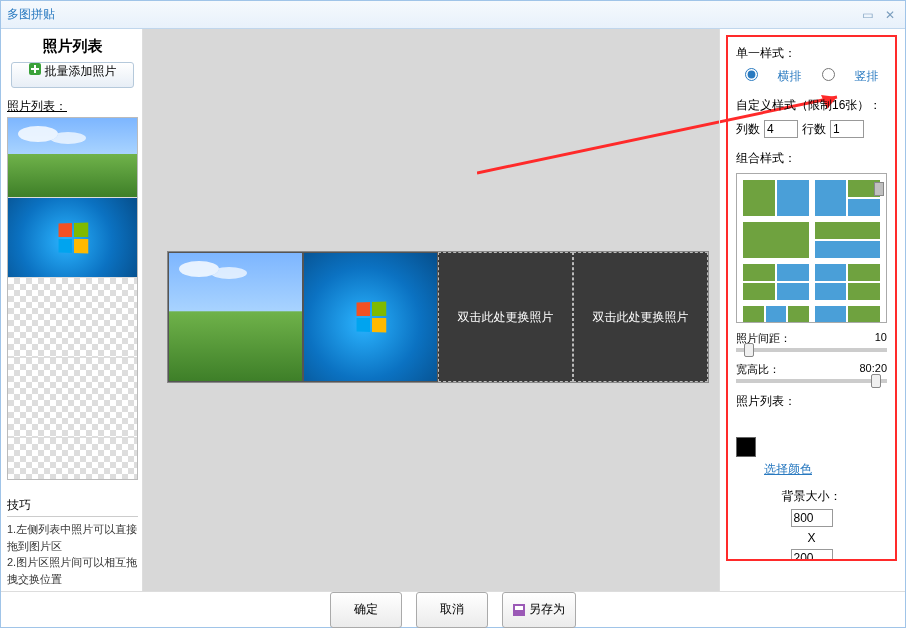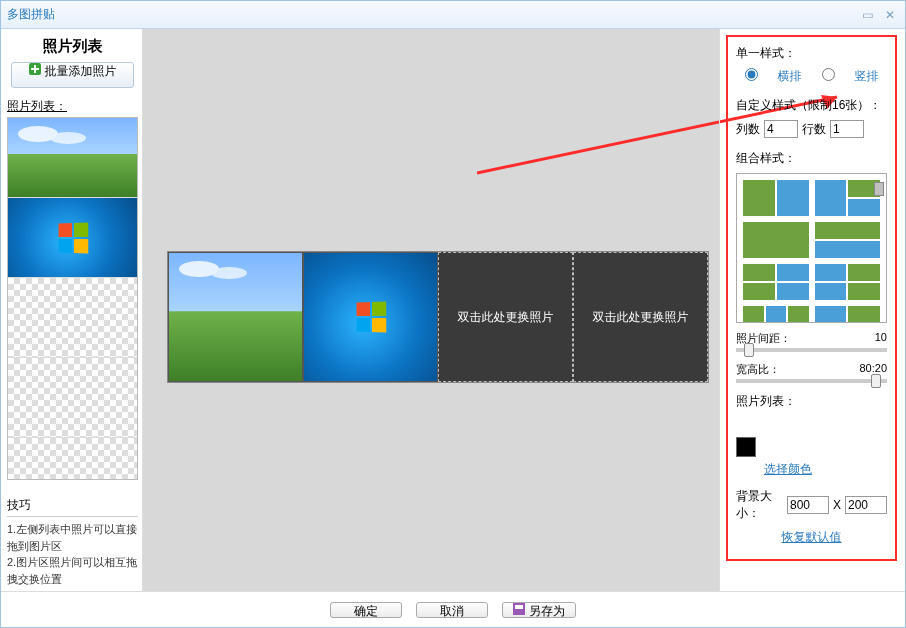--- a/index.html
+++ b/index.html
@@ -59,27 +59,27 @@
 .tpl.grid { display:grid; grid-template-columns:1fr 1fr; grid-template-rows:1fr 1fr; }
 .tpl.tri { display:grid; grid-template-columns:1fr 1fr; grid-template-rows:1fr 1fr; }
 .tpl.tri div:first-child { grid-row:1/3; }
 .sbar { position:absolute; right:2px; top:8px; width:10px; height:14px; background:#c0c0c0; border:1px solid #888; }
 .slider-row { font-size:11px; margin:8px 0 2px; display:flex; justify-content:space-between; }
 .slider { height:4px; background:#ccc; position:relative; margin-bottom:10px; }
 .slider .knob { position:absolute; top:-5px; width:10px; height:14px; background:#f0f0f0; border:1px solid #888; border-radius:2px; }
 .color-row { display:flex; align-items:center; gap:8px; font-size:12px; margin-bottom:10px; }
 .swatch { width:20px; height:20px; background:#000; border:1px solid #666; }
 .link { color:#2a7ac0; text-decoration:underline; cursor:pointer; font-size:12px;margin-top:45px; }
-.size-row { display:flex; align-items:center; gap:4px; font-size:12px; margin-bottom:5px; }
+.size-row { display:flex; align-items:center; gap:4px; font-size:12px; margin-bottom:16px;flex-direction:column; }
 .size-row input { width:42px; height:18px; border:1px solid #999; font-size:12px; padding:0 2px; }
 .restore { text-align:center; }
 
 
 .bottom { height:36px; border-top:1px solid #ddd; display:flex; align-items:center; justify-content:center; gap:14px; }
-.btn { min-width:72px; height:16px; border:1px solid #aaa; border-radius:3px; background:linear-gradient(#fff,#ebebeb); font-size:12px; display:flex; align-items:flex-start; justify-content:center; gap:4px; cursor:pointer; padding:0 10px; }
+.btn { min-width:72px; height:36px; border:1px solid #aaa; border-radius:3px; background:linear-gradient(#fff,#ebebeb); font-size:12px; display:flex; align-items:center; justify-content:center; gap:4px; cursor:pointer; padding:0 10px; }
 .disk-ic { width:12px; height:12px; background:#9b59b6; position:relative; }
 .disk-ic::after { content:""; position:absolute; left:2px; top:2px; width:8px; height:4px; background:#fff; }
 </style>
 </head>
 <body>
 
 <div class="window">
   <div class="titlebar">
     <span class="title">多图拼贴</span>
     <span class="ctl">▭</span>

